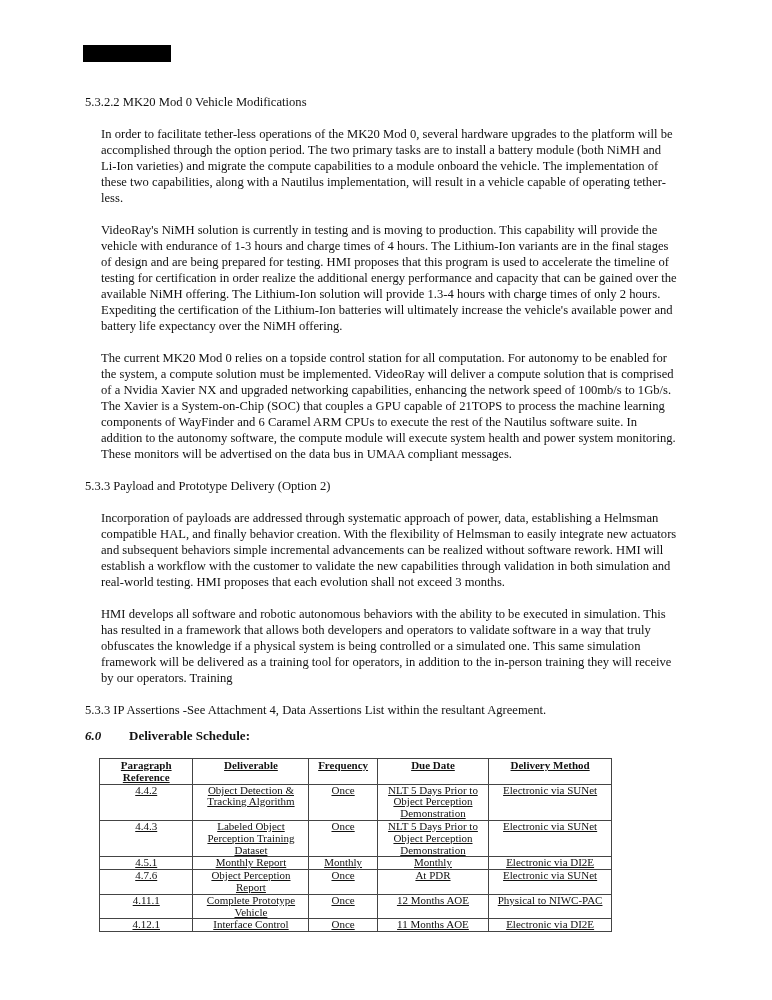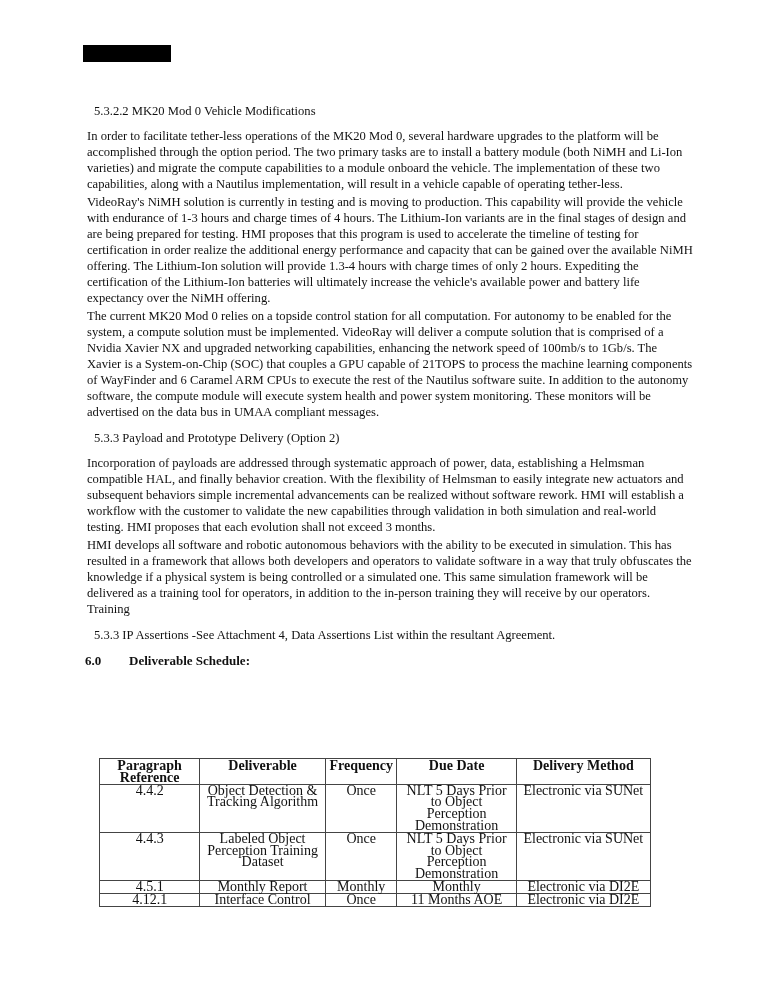--- a/index.html
+++ b/index.html
@@ -1,26 +1,26 @@
 <!DOCTYPE html>
 <html><head>
 <meta charset="utf-8">
 <style>
   html, body { margin: 0; padding: 0; background: #ffffff; }
   body { width: 772px; height: 1000px; position: relative; overflow: hidden;
          font-family: "Liberation Serif", "DejaVu Serif", serif; color: #111; }
   .redaction { position: absolute; left: 83px; top: 45px; width: 88px; height: 17px; background: #000; }
   .page { position: absolute; left: 85px; top: 94px; width: 610px; }
-  .para { font-size: 12.6px; line-height: 16px; margin: 2px; }
+  .para { font-size: 12.6px; line-height: 16px; margin: 16px; }
   .block { margin: 0 0 10px 0; }
-  .heading-line { font-size: 12.6px; line-height: 16px; margin: 9px; }
+  .heading-line { font-size: 12.6px; line-height: 16px; margin: 0; }
   .sec-title { font-weight: bold; font-size: 13px; line-height: 16px; margin: 6px 0 0 0; }
-  .sec-title .num { display: inline-block; width: 44px; }
-  table.sched { position: absolute; left: 99px; top: 758px; width: 552px;
-               border-collapse: collapse; font-size: 14px; line-height: 11.8px; }
+  .sec-title .num { display: inline-block; width: 44px; font-style: italic; }
+  table.sched { position: absolute; left: 99px; top: 758px; width: 513px;
+               border-collapse: collapse; font-size: 11px; line-height: 11.8px; text-decoration: underline; }
   table.sched th, table.sched td { border: 1px solid #444; text-align: center; vertical-align: top;
                padding: 0 2px; }
   table.sched th { font-weight: bold; padding-top: 1px; }
   table.sched col.c1 { width: 104px; }
   table.sched col.c2 { width: 132px; }
   table.sched col.c3 { width: 72px; }
   table.sched col.c4 { width: 123px; }
   table.sched col.c5 { width: 143px; }
   tr.h2 td { height: 23px; }
   tr.h3 td { height: 35px; text-align: center; }
@@ -83,20 +83,34 @@
       <td>Electronic via SUNet</td>
     </tr>
     <tr>
       <td>4.5.1</td>
       <td>Monthly Report</td>
       <td>Monthly</td>
       <td>Monthly</td>
       <td>Electronic via DI2E</td>
     </tr>
     <tr>
+      <td>4.7.6</td>
+      <td>Object Perception Report</td>
+      <td>Once</td>
+      <td>At PDR</td>
+      <td>Electronic via SUNet</td>
+    </tr>
+    <tr class="h2">
+      <td>4.11.1</td>
+      <td>Complete Prototype Vehicle</td>
+      <td>Once</td>
+      <td>12 Months AOE</td>
+      <td>Physical to NIWC-PAC</td>
+    </tr>
+    <tr>
       <td>4.12.1</td>
       <td>Interface Control</td>
       <td>Once</td>
       <td>11 Months AOE</td>
       <td>Electronic via DI2E</td>
     </tr>
   </tbody>
 </table>
 
 </body></html>

